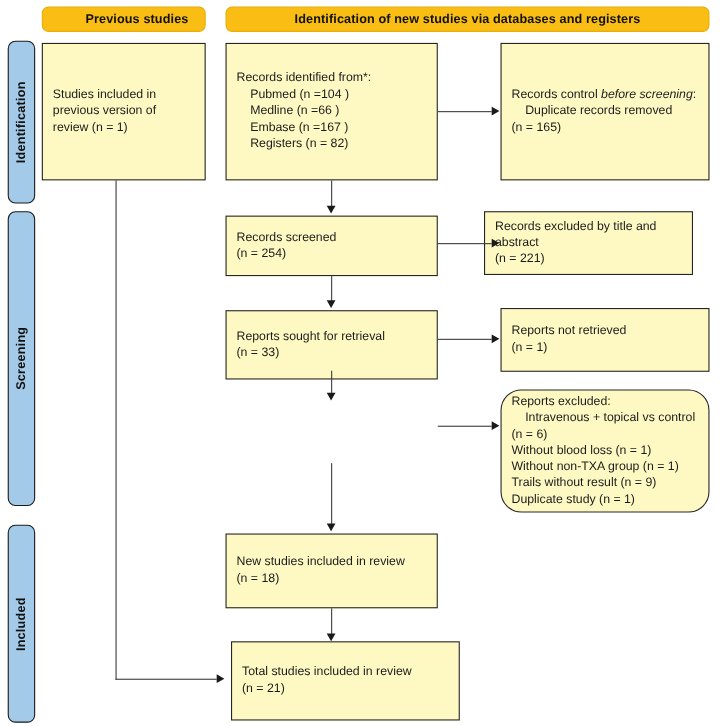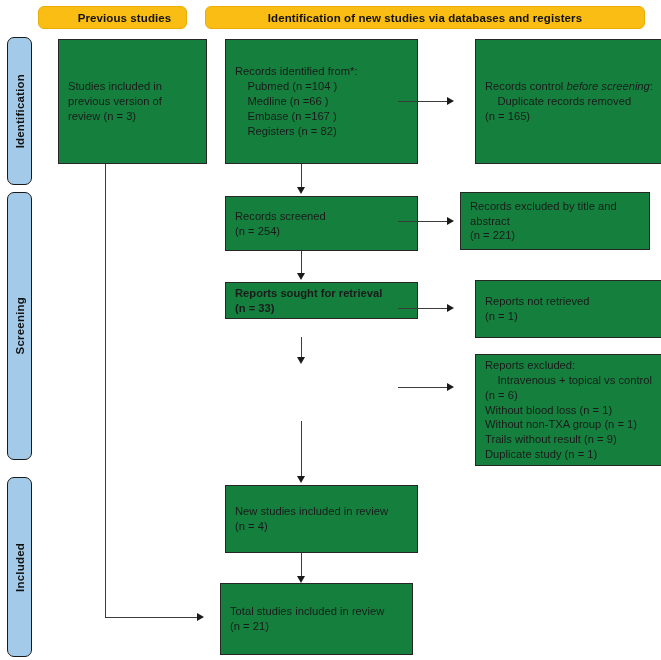--- a/index.html
+++ b/index.html
@@ -52,27 +52,26 @@
     font-weight: bold;
     font-size: 11.5px;
     color: #111111;
     letter-spacing: 0.2px;
     white-space: nowrap;
   }
 
   
   .box {
     position: absolute;
-    background: #15803d;
+    background: #fef9c3;
     border: 1.4px solid #262626;
     box-sizing: border-box;
     display: flex;
     align-items: center;
     padding: 0 0 0 9px;
-    margin-left: 20px;
   }
   .box .txt {
     font-size: 11.2px;
     line-height: 1.33;
     color: #1a1a1a;
     white-space: pre-wrap;
   }
   .box .txt i { font-style: italic; }
 
   
@@ -122,21 +121,21 @@
     <span>Screening</span>
   </div>
 
   <div class="stage" style="left:7px; top:477px; width:25px; height:180px;">
     <span>Included</span>
   </div>
 
   <div class="box" style="left:38px; top:39px; width:149px; height:125px;">
     <span class="txt">Studies included in
 previous version of
-review (n = 3)</span>
+review (n = 1)</span>
   </div>
 
   <div class="box" style="left:205px; top:39px; width:193px; height:125px;">
     <span class="txt">Records identified from*:
     Pubmed (n =104 )
     Medline (n =66 )
     Embase (n =167 )
     Registers (n = 82)</span>
   </div>
 
@@ -162,62 +161,62 @@
 abstract
 (n = 221)</span>
   </div>
 
   <div class="hline" style="left:398px; top:221px; width:49px;"></div>
   <div class="arrow-right" style="left:447px; top:217px;"></div>
 
   <div class="vline" style="left:301px; top:251px; height:23px;"></div>
   <div class="arrow-down" style="left:296.5px; top:273px;"></div>
 
-  <div class="box" style="left:205px; top:282px; width:193px; height:37px;font-weight:bold;">
+  <div class="box" style="left:205px; top:282px; width:193px; height:63px;">
     <span class="txt">Reports sought for retrieval
 (n = 33)</span>
   </div>
 
   <div class="box" style="left:455px; top:280px; width:190px; height:58px;">
     <span class="txt">Reports not retrieved
 (n = 1)</span>
   </div>
 
   <div class="hline" style="left:398px; top:308px; width:49px;"></div>
   <div class="arrow-right" style="left:447px; top:304px;"></div>
 
   <div class="vline" style="left:301px; top:337px; height:21px;"></div>
   <div class="arrow-down" style="left:296.5px; top:357px;"></div>
 
 
-  <div class="box" style="left:455px; top:354px; width:190px; height:112px;">
+  <div class="box" style="left:455px; top:354px; width:190px; height:112px;border-radius:19px;">
     <span class="txt">Reports excluded:
     Intravenous + topical vs control
 (n = 6)
 Without blood loss (n = 1)
 Without non-TXA group (n = 1)
 Trails without result (n = 9)
 Duplicate study (n = 1)</span>
   </div>
 
   <div class="hline" style="left:398px; top:387px; width:49px;"></div>
   <div class="arrow-right" style="left:447px; top:383px;"></div>
 
   <div class="vline" style="left:301px; top:421px; height:56px;"></div>
   <div class="arrow-down" style="left:296.5px; top:476px;"></div>
 
   <div class="box" style="left:205px; top:485px; width:193px; height:68px;">
     <span class="txt">New studies included in review
-(n = 4)</span>
+(n = 18)</span>
   </div>
 
   <div class="vline" style="left:301px; top:553px; height:24px;"></div>
   <div class="arrow-down" style="left:296.5px; top:576px;"></div>
 
-  <div class="box" style="left:200px; top:583px; width:193px; height:72px;">
+  <div class="box" style="left:210px; top:583px; width:208px; height:72px;">
     <span class="txt">Total studies included in review
 (n = 21)</span>
   </div>
 
   <div class="vline" style="left:105px; top:164px; height:454px;"></div>
   <div class="hline" style="left:105px; top:617px; width:92px;"></div>
   <div class="arrow-right" style="left:197px; top:613px;"></div>
 
 </div>
 

